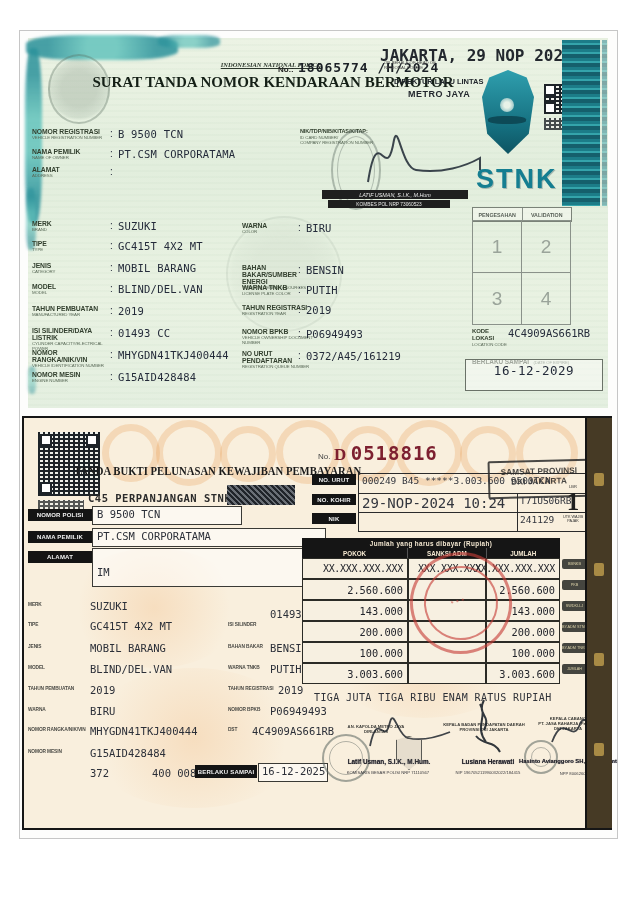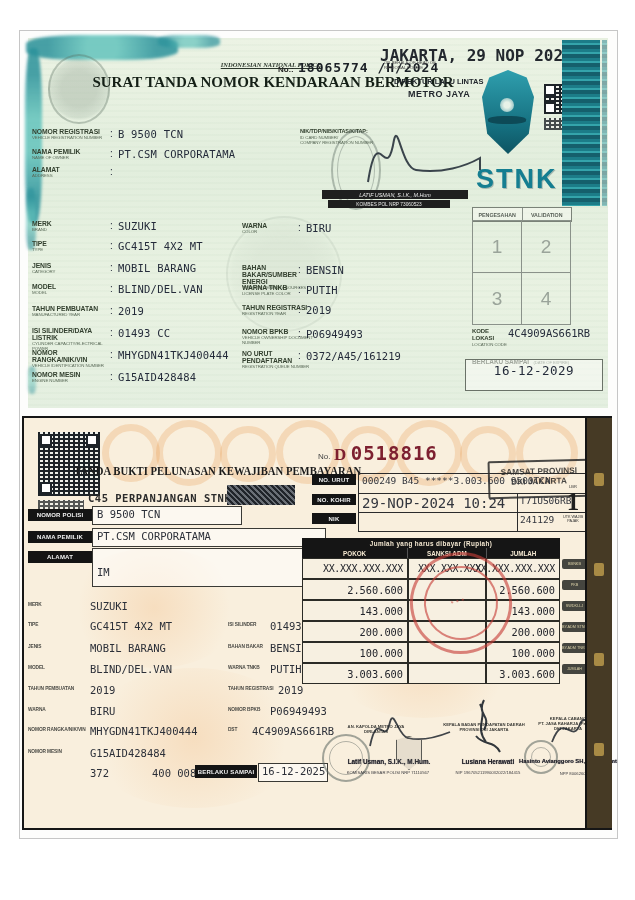--- a/index.html
+++ b/index.html
@@ -369,21 +369,21 @@
   <div class="abs mono sval nw" style="left:73px;top:148px;">IM</div>
 
   <div>
     <span class="vlab" style="left:4px;top:184px;">MERK</span>
     <span class="abs mono sval nw" style="left:66px;top:182px;">SUZUKI</span>
     </div>
   <div>
     <span class="vlab" style="left:4px;top:204px;">TIPE</span>
     <span class="abs mono sval nw" style="left:66px;top:202px;">GC415T 4X2 MT</span>
     <span class="vlab" style="left:204px;top:204px;">ISI SILINDER</span>
-    <span class="abs mono sval nw" style="left:246px;top:202px;">01493</span>
+    <span class="abs mono sval nw" style="left:246px;top:190px;">01493</span>
     </div>
   <div>
     <span class="vlab" style="left:4px;top:226px;">JENIS</span>
     <span class="abs mono sval nw" style="left:66px;top:224px;">MOBIL BARANG</span>
     <span class="vlab" style="left:204px;top:226px;">BAHAN BAKAR</span>
     <span class="abs mono sval nw" style="left:246px;top:224px;">BENSIN</span>
     </div>
   <div>
     <span class="vlab" style="left:4px;top:247px;">MODEL</span>
     <span class="abs mono sval nw" style="left:66px;top:245px;">BLIND/DEL.VAN</span>
@@ -458,20 +458,21 @@
       </div>
   </div>
 
   <div class="tab" style="top:141px;">BBNKB</div>
   <div class="tab" style="top:162px;">PKB</div>
   <div class="tab" style="top:183px;">SWDKLLJ</div>
   <div class="tab" style="top:204px;">BY.ADM STNK</div>
   <div class="tab" style="top:225px;">BY.ADM TNKB</div>
   <div class="tab" style="top:246px;">JUMLAH</div>
 
+  <div class="abs mono nw" style="left:290px;top:274px;font-size:10px;color:#2e3138;letter-spacing:.4px;">TIGA JUTA TIGA RIBU ENAM RATUS RUPIAH</div>
 
   <div class="abs redst" style="left:386px;top:134px;width:96px;height:96px;transform:rotate(-14deg);z-index:4;">
     <div class="redst" style="position:absolute;left:11px;top:11px;right:11px;bottom:11px;border-width:2px;"></div>
     <div style="position:absolute;left:18px;top:42px;width:54px;font-size:5px;color:rgba(198,62,55,.7);text-align:center;">✶ ✶ ✶</div>
   </div>
 
   <div class="sig-h" style="left:308px;top:306px;width:88px;">
     <span style="display:block">AN. KAPOLDA METRO JAYA</span>
     <span style="display:block">DIRLANTAS</span>
     </div>

